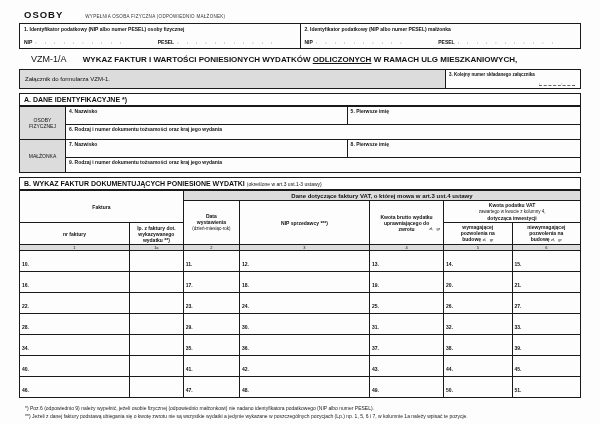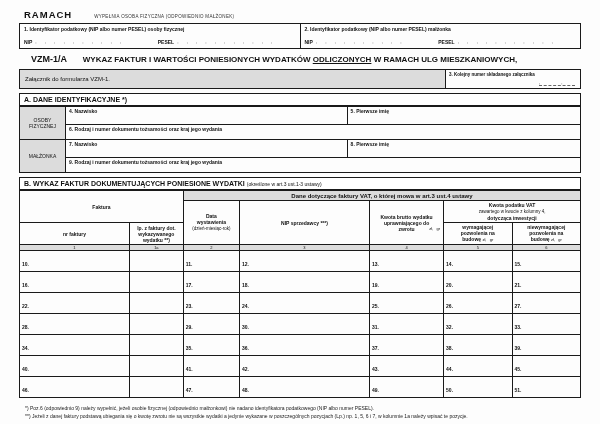--- a/index.html
+++ b/index.html
@@ -18,21 +18,21 @@
   .idbox + .idbox { border-left: 1px solid #1a1a1a; }
   .idbox .lbl { font-size: 5px; font-weight: bold; }
   .idline { display: flex; align-items: flex-end; margin-top: 6px; }
   .idline .tag { font-size: 5px; font-weight: bold; margin-right: 3px; }
   .ticks { flex: 1; font-size: 5px; color: #555; letter-spacing: 8px; overflow: hidden;
            white-space: nowrap; height: 7px; margin-right: 8px; }
   .pesel-tag { margin-left: 4px; }
 
   
   .titleblock { position: relative; text-align: center; margin-top: 5px; }
-  .formcode { position: absolute; left: 12px; top: 0; font-size: 9px; font-weight: bold; }
+  .formcode { position: absolute; left: 12px; top: 0; font-size: 9px; font-weight: normal; }
   .titleline { font-size: 8px; font-weight: bold; line-height: 11px; }
   .uline { text-decoration: underline; }
 
   
   .attachrow { display: flex; margin-top: 4px; height: 20px; }
   .attach-left { flex: 1; background: #dcdcdc; border: 1.5px solid #1a1a1a; border-right: none;
                  font-size: 6px; display: flex; align-items: center; padding-left: 5px; }
   .attach-right { width: 136px; border: 1.5px solid #1a1a1a; position: relative;
                   font-size: 4.5px; font-weight: bold; padding: 2px 3px; }
   .small-entry { position: absolute; right: 5px; bottom: 2px; width: 36px;
@@ -74,21 +74,21 @@
   
   .notes { margin-top: 6px; padding-left: 6px; }
   .note { font-size: 5px; line-height: 8px; color: #222; }
 </style>
 </head>
 <body>
 
 <div class="page">
 
   <div class="brandrow">
-    <span class="brand">RAMACH</span>
+    <span class="brand">OSOBY</span>
     <span class="brand-note">WYPEŁNIA OSOBA FIZYCZNA (ODPOWIEDNIO MAŁŻONEK)</span>
   </div>
 
   <div class="idrow">
     <div class="idbox">
       <div class="lbl">1. Identyfikator podatkowy (NIP albo numer PESEL) osoby fizycznej</div>
       <div class="idline">
         <span class="tag">NIP</span>
         <span class="ticks">,,,,,,,,,,</span>
         <span class="tag pesel-tag">PESEL</span>

